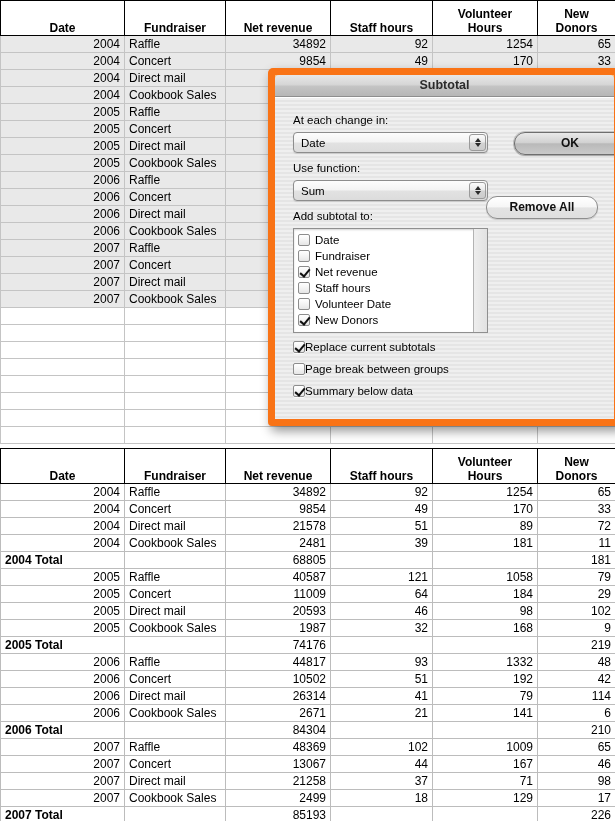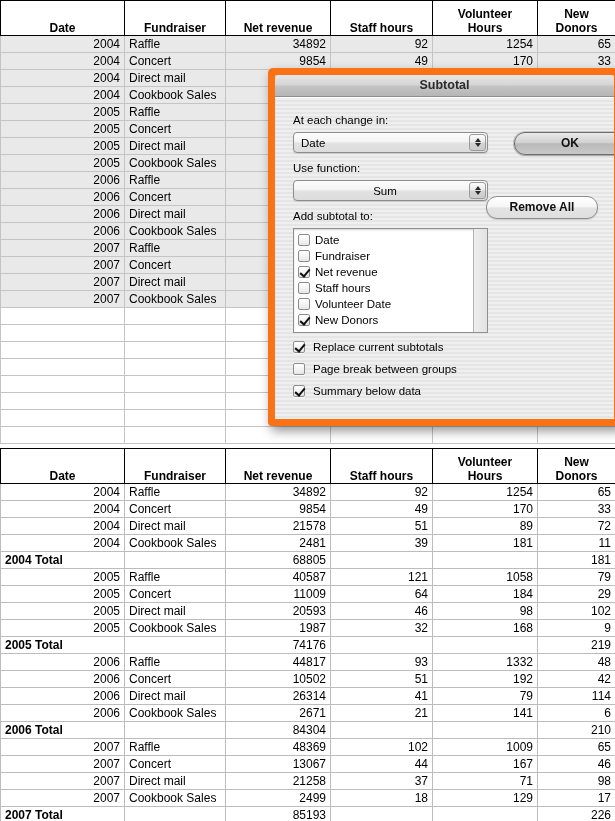--- a/index.html
+++ b/index.html
@@ -236,21 +236,21 @@
   }
 
   .opt-row {
     position: absolute;
     display: flex;
     align-items: center;
     font-size: 11.5px;
     color: #000;
     white-space: nowrap;
   }
-  .opt-row .lbl { margin-left: 8px; }
+  .opt-row .lbl { margin-left: 0; }
 </style>
 </head>
 <body>
 
 <div id="stage">
 
   <table class="sheet" id="upper-table">
     <colgroup>
       <col class="col-date">
         <col class="col-fund">
@@ -658,21 +658,21 @@
 
       <div class="dlg-label" style="left:18px; top:16px;">At each change in:</div>
 
       <div class="popup" style="left:18px; top:34px; width:193px;">
         <span class="popup-value">Date</span>
         <span class="popup-arrows"></span>
       </div>
 
       <div class="dlg-label" style="left:18px; top:64px;">Use function:</div>
 
-      <div class="popup" style="left:18px; top:82px; width:193px;text-align:center;">
+      <div class="popup" style="left:18px; top:82px; width:193px;">
         <span class="popup-value">Sum</span>
         <span class="popup-arrows"></span>
       </div>
 
       <div class="dlg-label" style="left:18px; top:112px;">Add subtotal to:</div>
 
       <div id="listbox" style="left:18px; top:130px; width:193px; height:103px;">
         <div class="list-inner" id="list-inner">
             <div class="list-row">
               <span class="cb"></span>

